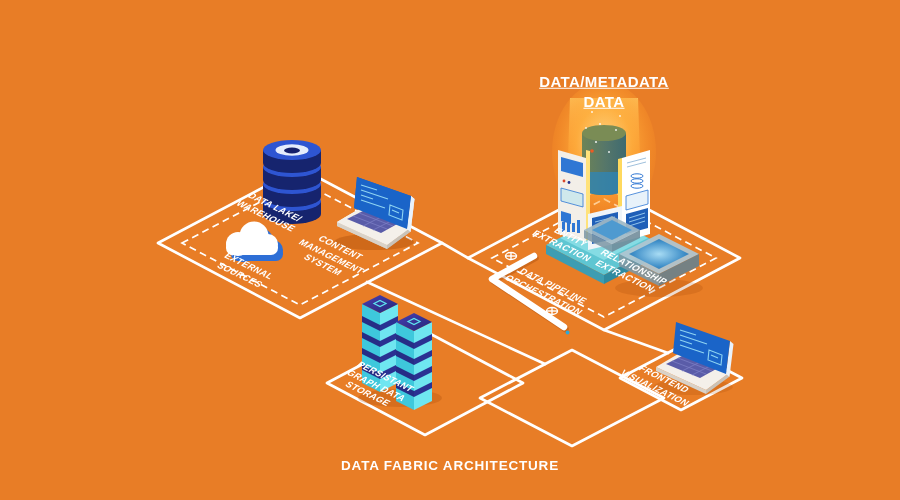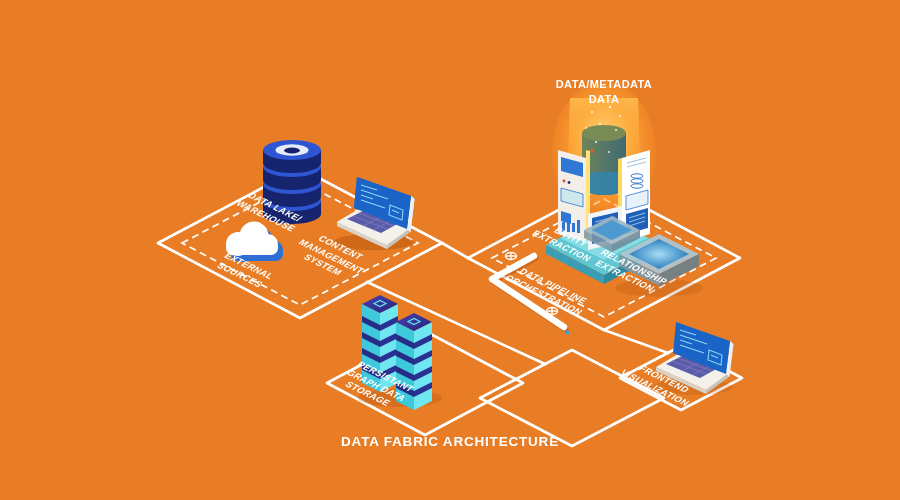--- a/index.html
+++ b/index.html
@@ -4,21 +4,21 @@
 <style>
   html,body{margin:0;padding:0;background:#fff;}
   .stage{position:relative;width:900px;height:500px;overflow:hidden;
          background:var(--background,#E87D26);font-family:"Liberation Sans",sans-serif;}
   .stage svg{position:absolute;left:0;top:0;}
   .lbl{position:absolute;color:var(--label-text,#fff);font-weight:bold;text-align:center;
        white-space:nowrap;line-height:1.3;letter-spacing:.4px;}
   .lbl span{display:block;}
   .iso{font-size:9px;transform:translate(-50%,-50%) rotate(26deg) skewX(-20deg);}
   .flat{transform:translate(-50%,-50%);}
-  #model-label{font-size:11px;letter-spacing:.4px;line-height:1.35;}
+  #model-label{font-size:15px;letter-spacing:.4px;line-height:1.35;text-decoration:underline;}
   #main-title{font-size:13.5px;letter-spacing:.8px;}
   .ln{fill:none;stroke:var(--line,#fff);stroke-width:2.7;stroke-linejoin:round;stroke-linecap:round;}
   .lnd{fill:none;stroke:var(--line,#fff);stroke-width:1.7;stroke-dasharray:7 4.5;}
   .pipe{fill:none;stroke:var(--line,#fff);stroke-width:6.5;stroke-linejoin:round;stroke-linecap:round;}
   .pipesh{fill:none;stroke:rgba(140,55,0,.28);stroke-width:6.5;stroke-linejoin:round;stroke-linecap:round;}
   .valve{fill:none;stroke:var(--line,#fff);stroke-width:1.4;}
 </style>
 </head>
 <body>
 
@@ -299,16 +299,16 @@
   <span>PERSISTANT</span>
   <span>GRAPH DATA</span>
   <span>STORAGE</span>
 </div>
 
 <div class="lbl iso" style="left:659px;top:384px;">
   <span>FRONTEND</span>
   <span>VISUALIZATION</span>
 </div>
 
-<div class="lbl flat" id="main-title" style="left:450px;top:442px;">
+<div class="lbl flat" id="main-title" style="left:450px;top:466px;">
   <span>DATA FABRIC ARCHITECTURE</span>
 </div>
 </div>
 
 </body></html>

